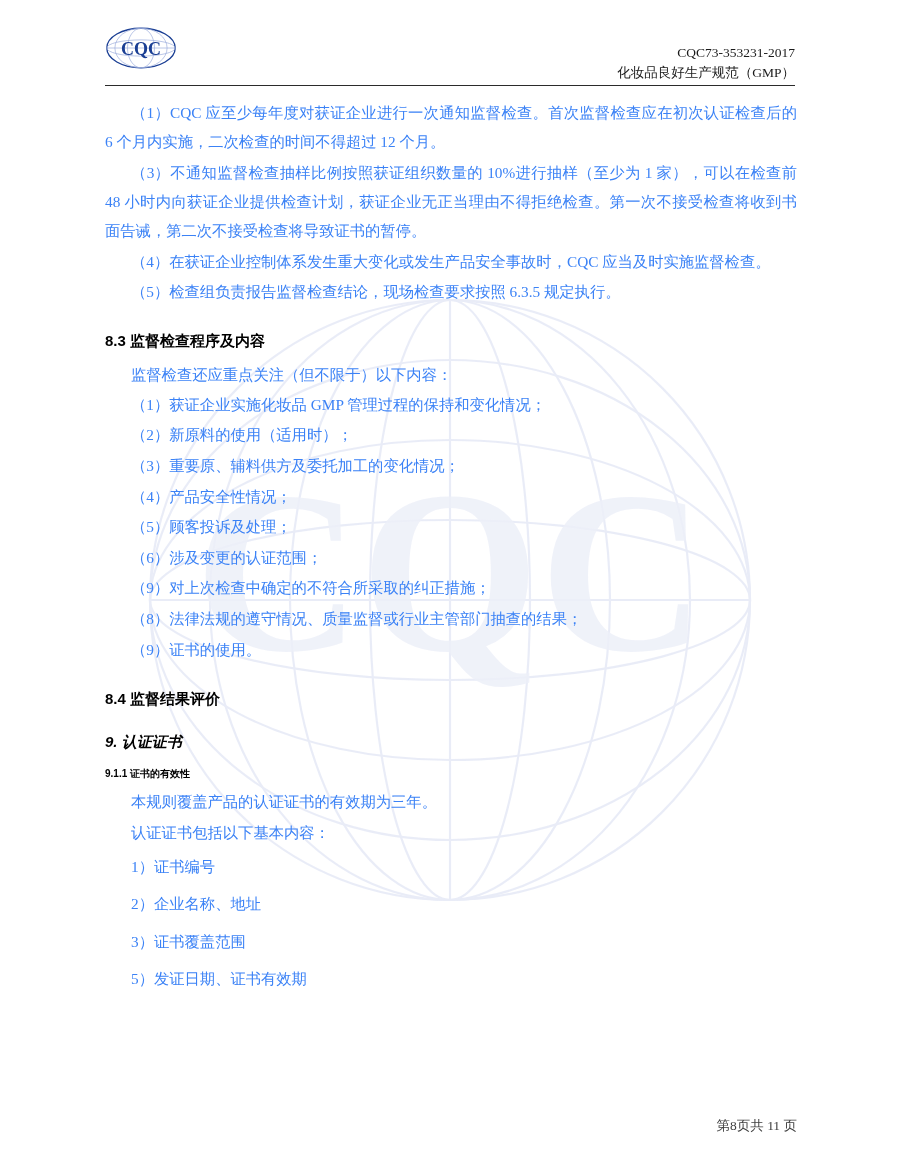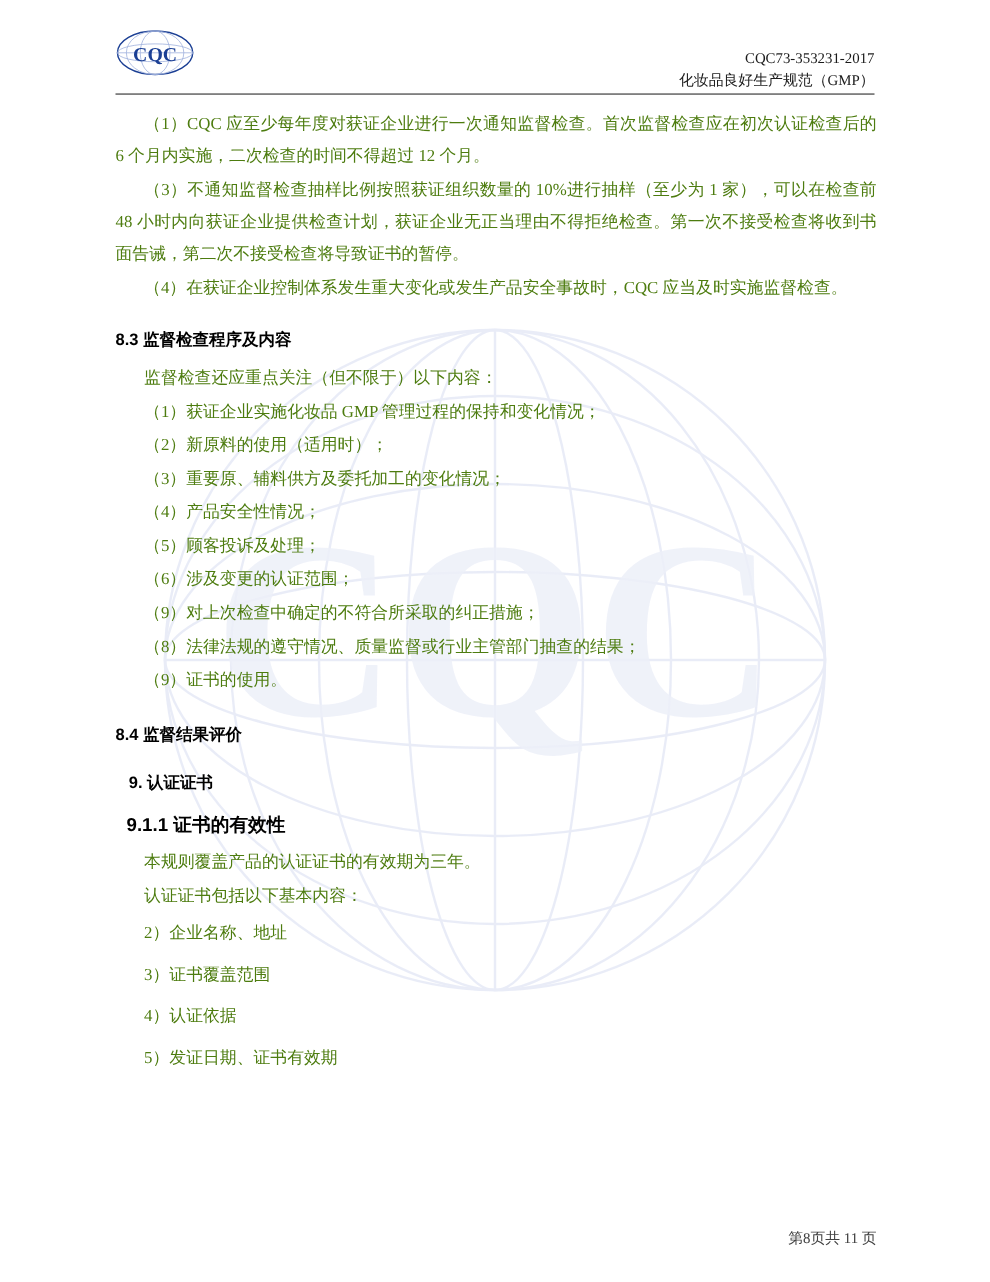--- a/index.html
+++ b/index.html
@@ -69,45 +69,46 @@
     left: 105px;
     right: 103px;
     top: 98px;
     z-index: 1;
   }
   p {
     margin: 0 0 1px 0;
     font-size: 15.3px;
     line-height: 1.92;
     text-align: justify;
-    color: #4d7c0f;
+    color: #3b82f6;
   }
   .para {
     text-indent: 0;
   }
   .h-sec {
     font-family: Liberation Sans, sans-serif;
     font-weight: bold;
     font-size: 15px;
     margin: 20px 0 6px 0;
     line-height: 1.8;
   }
   .h-sub {
     font-family: "Liberation Sans", sans-serif;
-    font-size: 17px;
+    font-size: 10px;
     font-weight: bold;
-    margin: 10px 0 4px 10px;
+    margin: 10px 0 4px 0;
     line-height: 1.8;
   }
   .h-num {
     font-family: "Liberation Sans", sans-serif;
     font-size: 15px;
     font-weight: bold;
-    margin: 16px 0 6px 12px;
+    margin: 16px 0 6px 0;
     line-height: 1.8;
+    font-style: italic;
   }
   .list-item {
     padding-left: 26px;
     font-size: 15.3px;
     line-height: 2.0;
     margin: 0;
   }
   .list-item2 {
     padding-left: 26px;
     font-size: 15.3px;
@@ -162,36 +163,37 @@
       <div>CQC73-353231-2017</div>
       <div>化妆品良好生产规范（GMP）</div>
     </div>
     <div class="header-rule"></div>
   </div>
 
   <div class="content" id="content">
       <p class="para indent-first">（1）CQC 应至少每年度对获证企业进行一次通知监督检查。首次监督检查应在初次认证检查后的 6 个月内实施，二次检查的时间不得超过 12 个月。</p>
       <p class="para indent-first">（3）不通知监督检查抽样比例按照获证组织数量的 10%进行抽样（至少为 1 家），可以在检查前 48 小时内向获证企业提供检查计划，获证企业无正当理由不得拒绝检查。第一次不接受检查将收到书面告诫，第二次不接受检查将导致证书的暂停。</p>
       <p class="para indent-first">（4）在获证企业控制体系发生重大变化或发生产品安全事故时，CQC 应当及时实施监督检查。</p>
+      <p class="para indent-first">（5）检查组负责报告监督检查结论，现场检查要求按照 6.3.5 规定执行。</p>
       <div class="h-sec">8.3 监督检查程序及内容</div>
       <p class="para indent-first">监督检查还应重点关注（但不限于）以下内容：</p>
       <p class="list-item">（1）获证企业实施化妆品 GMP 管理过程的保持和变化情况；</p>
       <p class="list-item">（2）新原料的使用（适用时）；</p>
       <p class="list-item">（3）重要原、辅料供方及委托加工的变化情况；</p>
       <p class="list-item">（4）产品安全性情况；</p>
       <p class="list-item">（5）顾客投诉及处理；</p>
       <p class="list-item">（6）涉及变更的认证范围；</p>
       <p class="list-item">（9）对上次检查中确定的不符合所采取的纠正措施；</p>
       <p class="list-item">（8）法律法规的遵守情况、质量监督或行业主管部门抽查的结果；</p>
       <p class="list-item">（9）证书的使用。</p>
       <div class="h-sec">8.4  监督结果评价</div>
       <div class="h-num">9.  认证证书</div>
       <div class="h-sub">9.1.1  证书的有效性</div>
       <p class="para indent-first">本规则覆盖产品的认证证书的有效期为三年。</p>
       <p class="para indent-first">认证证书包括以下基本内容：</p>
+      <p class="list-item2">1）证书编号</p>
       <p class="list-item2">2）企业名称、地址</p>
       <p class="list-item2">3）证书覆盖范围</p>
-      <p class="list-item2">4）认证依据</p>
       <p class="list-item2">5）发证日期、证书有效期</p>
     </div>
 
   <div class="footer">第8页共 11 页</div>
 </div>
 
 </body></html>

